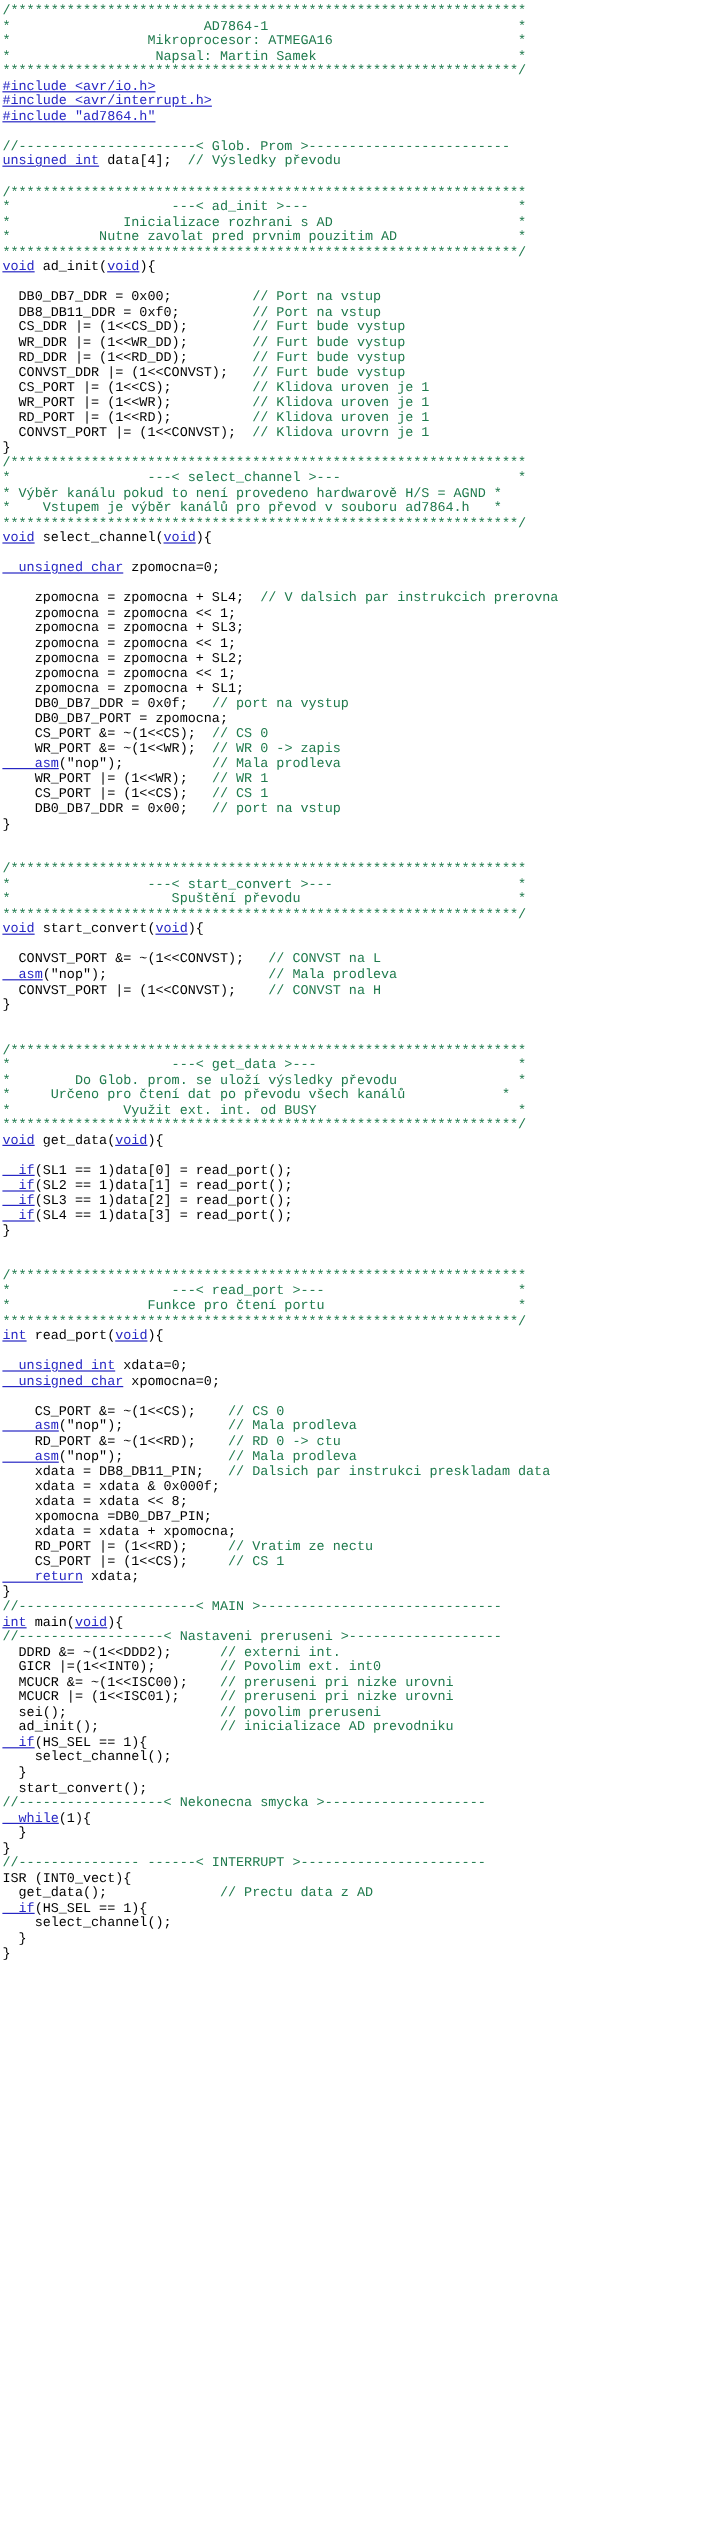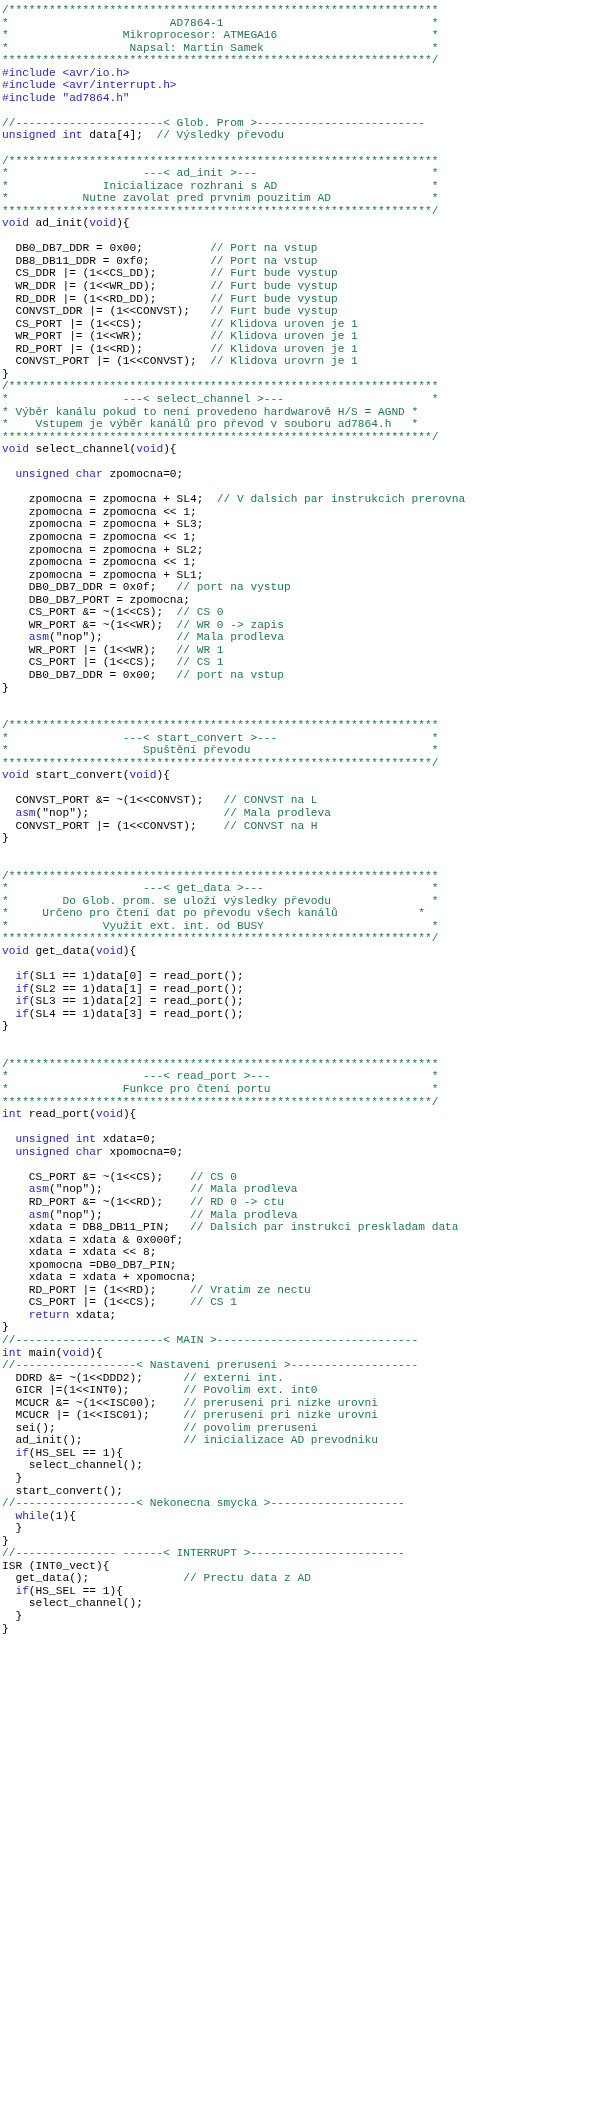--- a/index.html
+++ b/index.html
@@ -20,19 +20,19 @@
     white-space: pre;
     font-family: "Liberation Mono", "DejaVu Sans Mono", monospace;
     letter-spacing: 0px;
   }
   .ln {
     display: block;
     height: 12.56px;
     white-space: pre;
   }
   .cm { color: #1f7a4d; }     
-  .kw { color: #2727c4; }     
+  .kw { color: #2727c4; text-decoration: underline; }     
   .pl { color: #000000; }
 </style>
 </head>
 <body>
 
 <div id="code-listing"><span class="ln"><span class="cm">/****************************************************************</span></span><span class="ln"><span class="cm">*                        AD7864-1                               *</span></span><span class="ln"><span class="cm">*                 Mikroprocesor: ATMEGA16                       *</span></span><span class="ln"><span class="cm">*                  Napsal: Martin Samek                         *</span></span><span class="ln"><span class="cm">****************************************************************/</span></span><span class="ln"><span class="kw">#include &lt;avr/io.h&gt;</span></span><span class="ln"><span class="kw">#include &lt;avr/interrupt.h&gt;</span></span><span class="ln"><span class="kw">#include "ad7864.h"</span></span><span class="ln"><span class="pl"></span></span><span class="ln"><span class="cm">//----------------------&lt; Glob. Prom &gt;-------------------------</span></span><span class="ln"><span class="kw">unsigned int</span><span class="pl"> data[4];  </span><span class="cm">// Výsledky převodu</span></span><span class="ln"><span class="pl"></span></span><span class="ln"><span class="cm">/****************************************************************</span></span><span class="ln"><span class="cm">*                    ---&lt; ad_init &gt;---                          *</span></span><span class="ln"><span class="cm">*              Inicializace rozhrani s AD                       *</span></span><span class="ln"><span class="cm">*           Nutne zavolat pred prvnim pouzitim AD               *</span></span><span class="ln"><span class="cm">****************************************************************/</span></span><span class="ln"><span class="kw">void</span><span class="pl"> ad_init(</span><span class="kw">void</span><span class="pl">){</span></span><span class="ln"><span class="pl"></span></span><span class="ln"><span class="pl">  DB0_DB7_DDR = 0x00;          </span><span class="cm">// Port na vstup</span></span><span class="ln"><span class="pl">  DB8_DB11_DDR = 0xf0;         </span><span class="cm">// Port na vstup</span></span><span class="ln"><span class="pl">  CS_DDR |= (1&lt;&lt;CS_DD);        </span><span class="cm">// Furt bude vystup</span></span><span class="ln"><span class="pl">  WR_DDR |= (1&lt;&lt;WR_DD);        </span><span class="cm">// Furt bude vystup</span></span><span class="ln"><span class="pl">  RD_DDR |= (1&lt;&lt;RD_DD);        </span><span class="cm">// Furt bude vystup</span></span><span class="ln"><span class="pl">  CONVST_DDR |= (1&lt;&lt;CONVST);   </span><span class="cm">// Furt bude vystup</span></span><span class="ln"><span class="pl">  CS_PORT |= (1&lt;&lt;CS);          </span><span class="cm">// Klidova uroven je 1</span></span><span class="ln"><span class="pl">  WR_PORT |= (1&lt;&lt;WR);          </span><span class="cm">// Klidova uroven je 1</span></span><span class="ln"><span class="pl">  RD_PORT |= (1&lt;&lt;RD);          </span><span class="cm">// Klidova uroven je 1</span></span><span class="ln"><span class="pl">  CONVST_PORT |= (1&lt;&lt;CONVST);  </span><span class="cm">// Klidova urovrn je 1</span></span><span class="ln"><span class="pl">}</span></span><span class="ln"><span class="cm">/****************************************************************</span></span><span class="ln"><span class="cm">*                 ---&lt; select_channel &gt;---                      *</span></span><span class="ln"><span class="cm">* Výběr kanálu pokud to není provedeno hardwarově H/S = AGND *</span></span><span class="ln"><span class="cm">*    Vstupem je výběr kanálů pro převod v souboru ad7864.h   *</span></span><span class="ln"><span class="cm">****************************************************************/</span></span><span class="ln"><span class="kw">void</span><span class="pl"> select_channel(</span><span class="kw">void</span><span class="pl">){</span></span><span class="ln"><span class="pl"></span></span><span class="ln"><span class="kw">  unsigned char</span><span class="pl"> zpomocna=0;</span></span><span class="ln"><span class="pl"></span></span><span class="ln"><span class="pl">    zpomocna = zpomocna + SL4;  </span><span class="cm">// V dalsich par instrukcich prerovna</span></span><span class="ln"><span class="pl">    zpomocna = zpomocna &lt;&lt; 1;</span></span><span class="ln"><span class="pl">    zpomocna = zpomocna + SL3;</span></span><span class="ln"><span class="pl">    zpomocna = zpomocna &lt;&lt; 1;</span></span><span class="ln"><span class="pl">    zpomocna = zpomocna + SL2;</span></span><span class="ln"><span class="pl">    zpomocna = zpomocna &lt;&lt; 1;</span></span><span class="ln"><span class="pl">    zpomocna = zpomocna + SL1;</span></span><span class="ln"><span class="pl">    DB0_DB7_DDR = 0x0f;   </span><span class="cm">// port na vystup</span></span><span class="ln"><span class="pl">    DB0_DB7_PORT = zpomocna;</span></span><span class="ln"><span class="pl">    CS_PORT &amp;= ~(1&lt;&lt;CS);  </span><span class="cm">// CS 0</span></span><span class="ln"><span class="pl">    WR_PORT &amp;= ~(1&lt;&lt;WR);  </span><span class="cm">// WR 0 -&gt; zapis</span></span><span class="ln"><span class="kw">    asm</span><span class="pl">("nop");           </span><span class="cm">// Mala prodleva</span></span><span class="ln"><span class="pl">    WR_PORT |= (1&lt;&lt;WR);   </span><span class="cm">// WR 1</span></span><span class="ln"><span class="pl">    CS_PORT |= (1&lt;&lt;CS);   </span><span class="cm">// CS 1</span></span><span class="ln"><span class="pl">    DB0_DB7_DDR = 0x00;   </span><span class="cm">// port na vstup</span></span><span class="ln"><span class="pl">}</span></span><span class="ln"><span class="pl"></span></span><span class="ln"><span class="pl"></span></span><span class="ln"><span class="cm">/****************************************************************</span></span><span class="ln"><span class="cm">*                 ---&lt; start_convert &gt;---                       *</span></span><span class="ln"><span class="cm">*                    Spuštění převodu                           *</span></span><span class="ln"><span class="cm">****************************************************************/</span></span><span class="ln"><span class="kw">void</span><span class="pl"> start_convert(</span><span class="kw">void</span><span class="pl">){</span></span><span class="ln"><span class="pl"></span></span><span class="ln"><span class="pl">  CONVST_PORT &amp;= ~(1&lt;&lt;CONVST);   </span><span class="cm">// CONVST na L</span></span><span class="ln"><span class="kw">  asm</span><span class="pl">("nop");                    </span><span class="cm">// Mala prodleva</span></span><span class="ln"><span class="pl">  CONVST_PORT |= (1&lt;&lt;CONVST);    </span><span class="cm">// CONVST na H</span></span><span class="ln"><span class="pl">}</span></span><span class="ln"><span class="pl"></span></span><span class="ln"><span class="pl"></span></span><span class="ln"><span class="cm">/****************************************************************</span></span><span class="ln"><span class="cm">*                    ---&lt; get_data &gt;---                         *</span></span><span class="ln"><span class="cm">*        Do Glob. prom. se uloží výsledky převodu               *</span></span><span class="ln"><span class="cm">*     Určeno pro čtení dat po převodu všech kanálů            *</span></span><span class="ln"><span class="cm">*              Využit ext. int. od BUSY                         *</span></span><span class="ln"><span class="cm">****************************************************************/</span></span><span class="ln"><span class="kw">void</span><span class="pl"> get_data(</span><span class="kw">void</span><span class="pl">){</span></span><span class="ln"><span class="pl"></span></span><span class="ln"><span class="kw">  if</span><span class="pl">(SL1 == 1)data[0] = read_port();</span></span><span class="ln"><span class="kw">  if</span><span class="pl">(SL2 == 1)data[1] = read_port();</span></span><span class="ln"><span class="kw">  if</span><span class="pl">(SL3 == 1)data[2] = read_port();</span></span><span class="ln"><span class="kw">  if</span><span class="pl">(SL4 == 1)data[3] = read_port();</span></span><span class="ln"><span class="pl">}</span></span><span class="ln"><span class="pl"></span></span><span class="ln"><span class="pl"></span></span><span class="ln"><span class="cm">/****************************************************************</span></span><span class="ln"><span class="cm">*                    ---&lt; read_port &gt;---                        *</span></span><span class="ln"><span class="cm">*                 Funkce pro čtení portu                        *</span></span><span class="ln"><span class="cm">****************************************************************/</span></span><span class="ln"><span class="kw">int</span><span class="pl"> read_port(</span><span class="kw">void</span><span class="pl">){</span></span><span class="ln"><span class="pl"></span></span><span class="ln"><span class="kw">  unsigned int</span><span class="pl"> xdata=0;</span></span><span class="ln"><span class="kw">  unsigned char</span><span class="pl"> xpomocna=0;</span></span><span class="ln"><span class="pl"></span></span><span class="ln"><span class="pl">    CS_PORT &amp;= ~(1&lt;&lt;CS);    </span><span class="cm">// CS 0</span></span><span class="ln"><span class="kw">    asm</span><span class="pl">("nop");             </span><span class="cm">// Mala prodleva</span></span><span class="ln"><span class="pl">    RD_PORT &amp;= ~(1&lt;&lt;RD);    </span><span class="cm">// RD 0 -&gt; ctu</span></span><span class="ln"><span class="kw">    asm</span><span class="pl">("nop");             </span><span class="cm">// Mala prodleva</span></span><span class="ln"><span class="pl">    xdata = DB8_DB11_PIN;   </span><span class="cm">// Dalsich par instrukci preskladam data</span></span><span class="ln"><span class="pl">    xdata = xdata &amp; 0x000f;</span></span><span class="ln"><span class="pl">    xdata = xdata &lt;&lt; 8;</span></span><span class="ln"><span class="pl">    xpomocna =DB0_DB7_PIN;</span></span><span class="ln"><span class="pl">    xdata = xdata + xpomocna;</span></span><span class="ln"><span class="pl">    RD_PORT |= (1&lt;&lt;RD);     </span><span class="cm">// Vratim ze nectu</span></span><span class="ln"><span class="pl">    CS_PORT |= (1&lt;&lt;CS);     </span><span class="cm">// CS 1</span></span><span class="ln"><span class="kw">    return</span><span class="pl"> xdata;</span></span><span class="ln"><span class="pl">}</span></span><span class="ln"><span class="cm">//----------------------&lt; MAIN &gt;------------------------------</span></span><span class="ln"><span class="kw">int</span><span class="pl"> main(</span><span class="kw">void</span><span class="pl">){</span></span><span class="ln"><span class="cm">//------------------&lt; Nastaveni preruseni &gt;-------------------</span></span><span class="ln"><span class="pl">  DDRD &amp;= ~(1&lt;&lt;DDD2);      </span><span class="cm">// externi int.</span></span><span class="ln"><span class="pl">  GICR |=(1&lt;&lt;INT0);        </span><span class="cm">// Povolim ext. int0</span></span><span class="ln"><span class="pl">  MCUCR &amp;= ~(1&lt;&lt;ISC00);    </span><span class="cm">// preruseni pri nizke urovni</span></span><span class="ln"><span class="pl">  MCUCR |= (1&lt;&lt;ISC01);     </span><span class="cm">// preruseni pri nizke urovni</span></span><span class="ln"><span class="pl">  sei();                   </span><span class="cm">// povolim preruseni</span></span><span class="ln"><span class="pl">  ad_init();               </span><span class="cm">// inicializace AD prevodniku</span></span><span class="ln"><span class="kw">  if</span><span class="pl">(HS_SEL == 1){</span></span><span class="ln"><span class="pl">    select_channel();</span></span><span class="ln"><span class="pl">  }</span></span><span class="ln"><span class="pl">  start_convert();</span></span><span class="ln"><span class="cm">//------------------&lt; Nekonecna smycka &gt;--------------------</span></span><span class="ln"><span class="kw">  while</span><span class="pl">(1){</span></span><span class="ln"><span class="pl">  }</span></span><span class="ln"><span class="pl">}</span></span><span class="ln"><span class="cm">//--------------- ------&lt; INTERRUPT &gt;-----------------------</span></span><span class="ln"><span class="pl">ISR (INT0_vect){</span></span><span class="ln"><span class="pl">  get_data();              </span><span class="cm">// Prectu data z AD</span></span><span class="ln"><span class="kw">  if</span><span class="pl">(HS_SEL == 1){</span></span><span class="ln"><span class="pl">    select_channel();</span></span><span class="ln"><span class="pl">  }</span></span><span class="ln"><span class="pl">}</span></span></div>
 
 </body></html>

